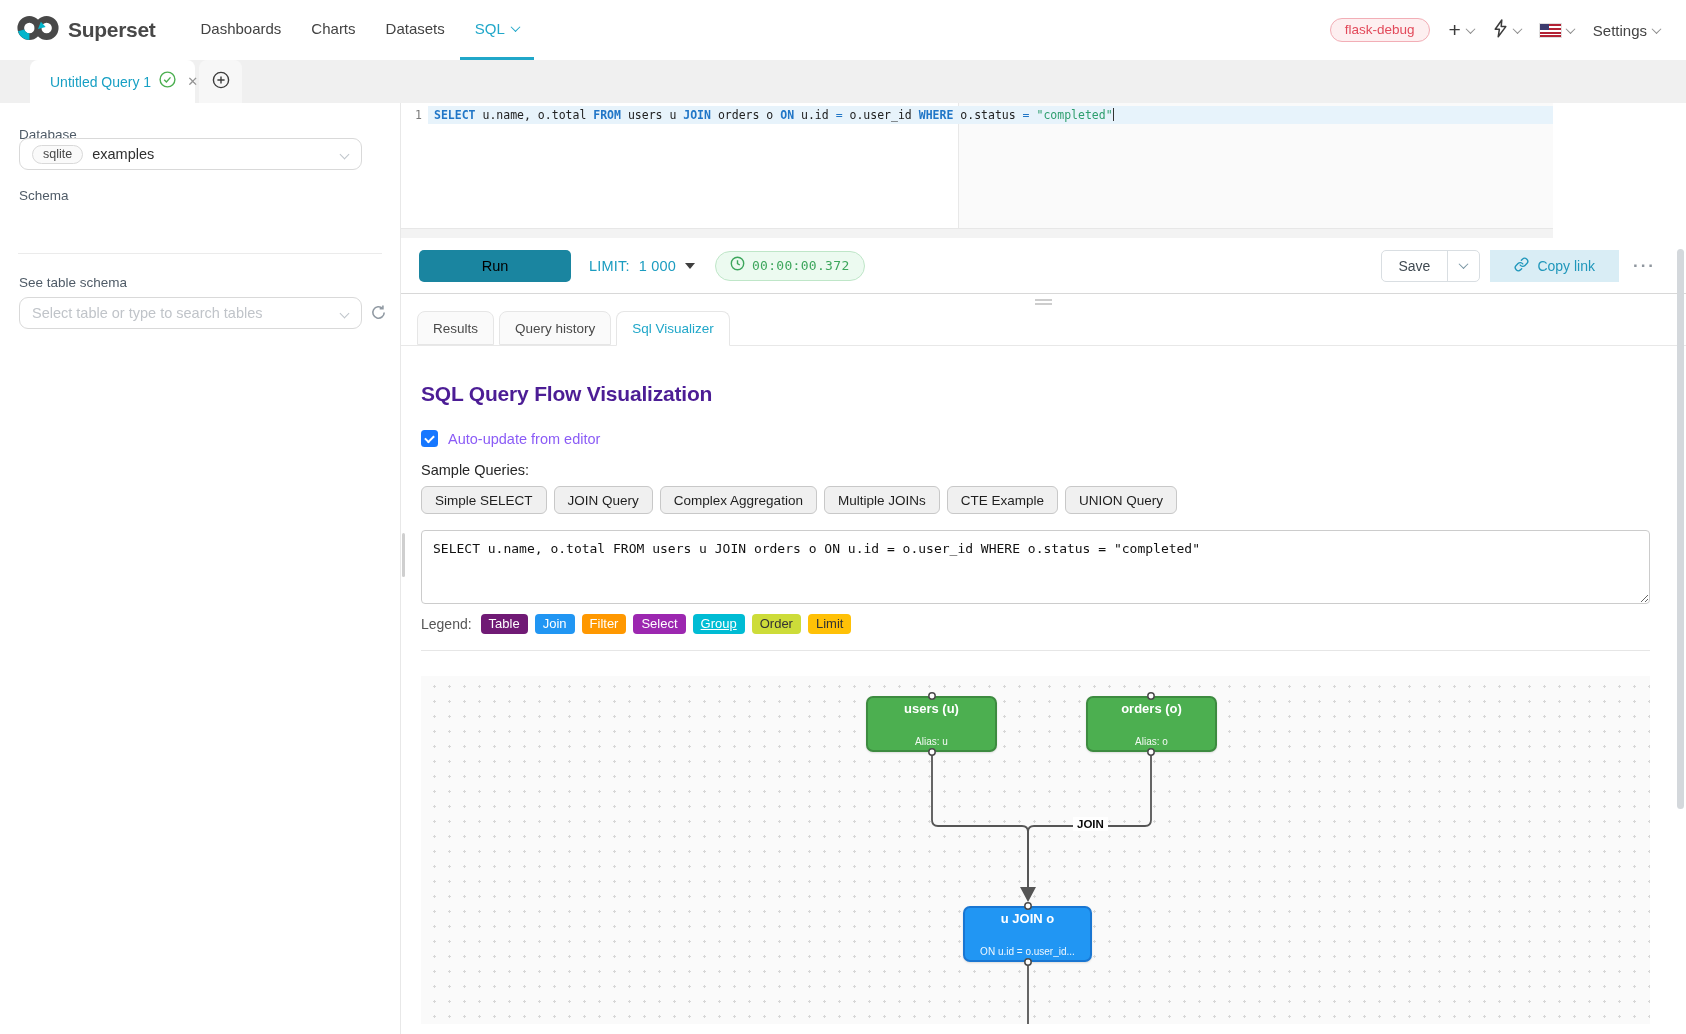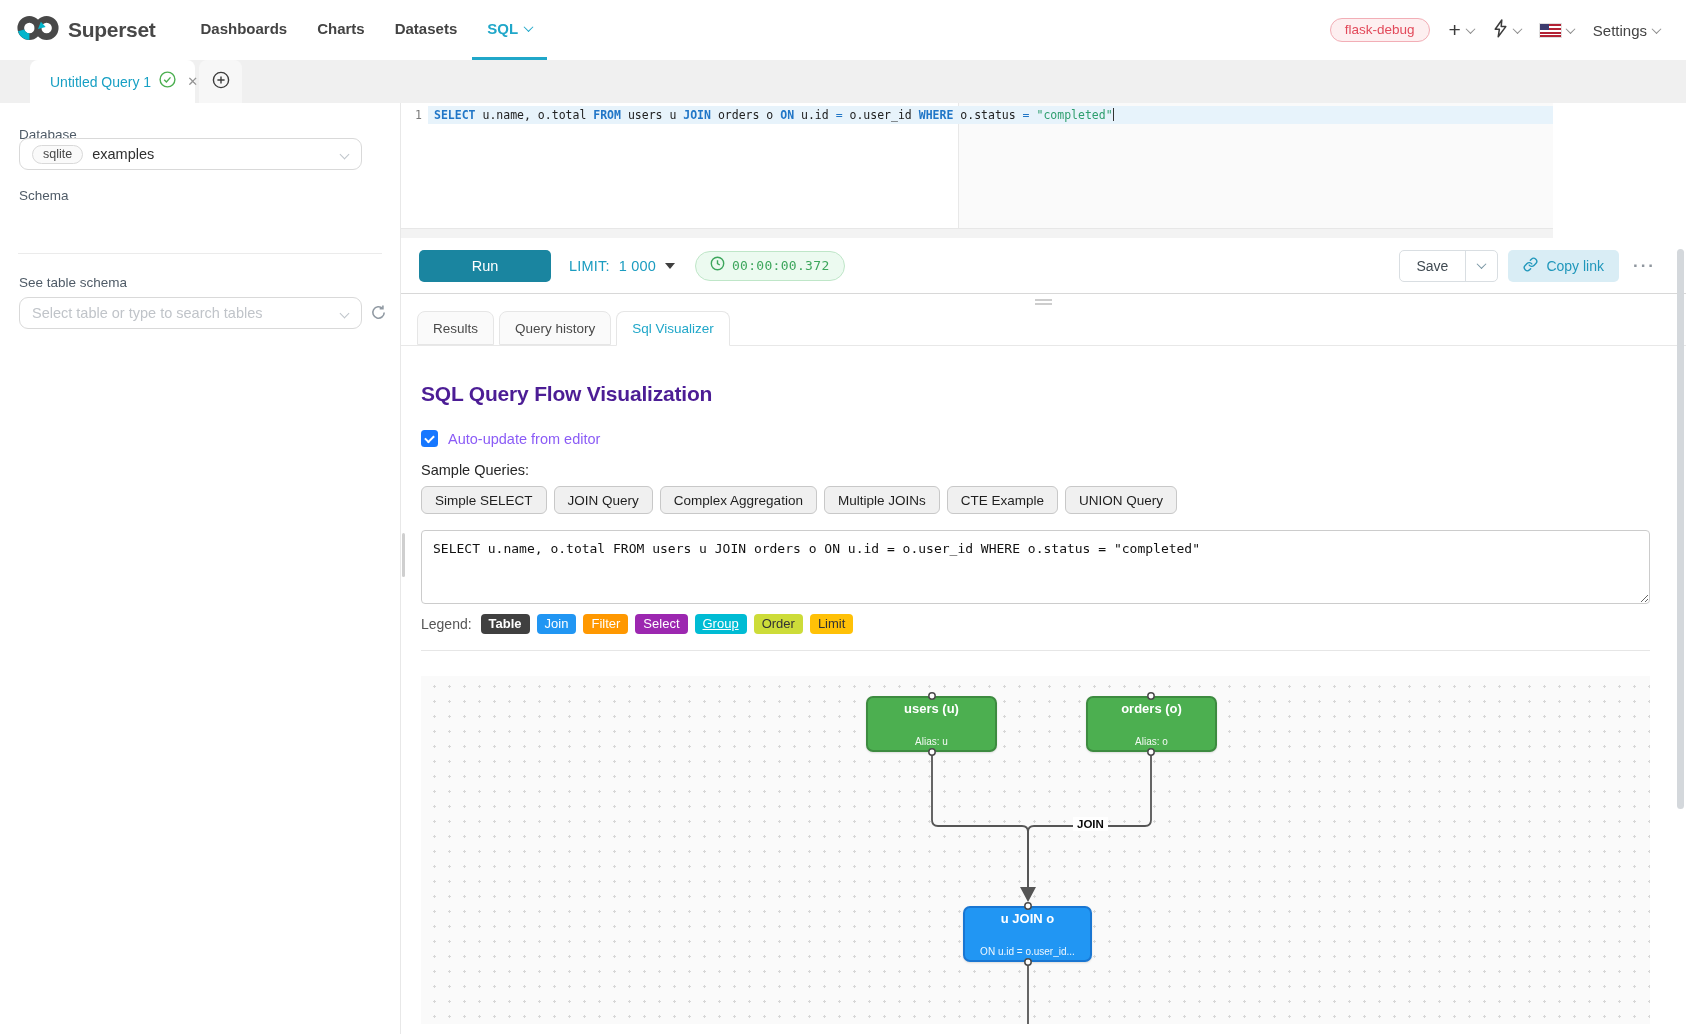--- a/index.html
+++ b/index.html
@@ -7,21 +7,21 @@
   body { font-family:"Liberation Sans", sans-serif; color:#333; }
   .screen { position:relative; width:1686px; height:1034px; background:#fff; overflow:hidden; }
 
   
   .topnav { position:absolute; left:0; top:0; width:1686px; height:60px; background:#fff;
             display:flex; align-items:center; padding:0 26px 0 16px; z-index:30; }
   .brand { display:flex; align-items:center; gap:8px; cursor:pointer; }
   .brand-name { font-size:21px; font-weight:700; color:#484848; letter-spacing:-0.3px; }
   .mainnav { display:flex; height:60px; margin-left:30px; }
   .nav-item { display:flex; align-items:center; gap:7px; padding:0 15px; font-size:15px; color:#434343;
-              height:60px; border-bottom:3px solid transparent; cursor:pointer;font-weight:bold; }
+              height:60px; border-bottom:3px solid transparent; cursor:pointer; }
   .nav-item.active { color:#20a7c9; border-bottom-color:#20a7c9; }
   .chev { display:inline-block; width:7px; height:7px; border-right:1.6px solid #8d8d8d;
           border-bottom:1.6px solid #8d8d8d; transform:rotate(45deg) translate(-1px,-1px); }
   .nav-item.active .chev { border-color:#20a7c9; }
   .nav-right { margin-left:auto; display:flex; align-items:center; gap:19px; }
   .env-pill { font-size:13.5px; color:#e2495a; background:#fdeff0; border:1px solid #f2aeb6;
               border-radius:999px; padding:3px 14px 4px; }
   .icon-group { display:flex; align-items:center; gap:6px; cursor:pointer; }
   .plus-glyph { font-size:21px; font-weight:400; color:#3c3c3c; line-height:1; margin-top:-2px; }
   .flag { position:relative; width:21px; height:13px;
@@ -77,38 +77,38 @@
   .tok-kw { color:#2076c7; font-weight:bold; }
   .tok-op { color:#2076c7; }
   .tok-str { color:#2e9e6e; }
   .caret-bar { display:inline-block; width:1.5px; height:13px; background:#333; transform:translateY(2px); }
   .editor-strip { position:absolute; left:0; top:125px; width:1152px; height:10px; background:#f3f3f3;
                   border-top:1px solid #e7e7e7; }
 
   
   .toolbar { position:absolute; left:0; top:135px; width:1285px; height:56px; display:flex; align-items:center;
              padding:0 30px 0 18px; border-bottom:1px solid #d8d8d8; background:#fff; }
-  .run-btn { width:132px; height:32px; background:#1a85a0; border:none; border-radius:5px; color:#ffffff;
+  .run-btn { width:152px; height:32px; background:#1a85a0; border:none; border-radius:5px; color:#000000;
              font-size:14.5px; font-weight:500; font-family:"Liberation Sans",sans-serif; cursor:pointer; }
   .limit-group { display:flex; align-items:center; gap:9px; margin-left:18px; cursor:pointer; }
   .limit-text { font-size:14.5px; font-weight:500; color:#1b9cc0; letter-spacing:0.2px; }
   .tri-down { width:0; height:0; border-left:5.5px solid transparent; border-right:5.5px solid transparent;
               border-top:6.5px solid #3f3f3f; }
   .timer-badge { margin-left:20px; height:30px; border:1px solid #bfe6c8; background:#ecfaf0; border-radius:15px;
                  display:flex; align-items:center; gap:7px; padding:0 14px; }
   .timer-text { font-family:"DejaVu Sans Mono",monospace; font-size:13px; color:#3da65c; letter-spacing:0.3px; }
   .tb-spacer { flex:1; }
   .save-group { display:flex; height:32px; border:1px solid #d9dee2; border-radius:5px; overflow:hidden; background:#fff; }
   .save-main { display:flex; align-items:center; padding:0 17px; font-size:14px; color:#404a52; cursor:pointer; }
   .save-caret { width:32px; display:flex; align-items:center; justify-content:center;
                 border-left:1px solid #d9dee2; cursor:pointer; }
   .save-caret .chev { border-color:#7895a3; }
-  .copylink-btn { margin-left:10px; height:32px; border:none; border-radius:5px; background:#d9edf5; color:#2097bb;
+  .copylink-btn { margin-left:10px; height:32px; border:none; border-radius:0; background:#d9edf5; color:#2097bb;
                   font-size:14px; font-family:"Liberation Sans",sans-serif; display:flex; align-items:center;
-                  gap:8px; padding:0 15px; cursor:pointer; }
+                  gap:8px; padding:0 24px; cursor:pointer; }
   .more-dots { margin-left:14px; color:#8f969e; font-size:17px; font-weight:700; letter-spacing:2px; cursor:pointer; }
 
   
   .pane-splitter { position:absolute; left:0; top:191px; width:1285px; height:16px; cursor:row-resize; }
   .splitter-grip { width:17px; margin:5px auto 0; }
   .splitter-grip i { display:block; height:0; border-top:2px solid #cdcdcd; margin-bottom:2px; }
 
   
   .rtabs { position:absolute; left:0; top:207px; width:1285px; height:36px; border-bottom:1px solid #e8e8e8;
            display:flex; align-items:flex-end; padding-left:16px; gap:5px; background:#fff; }
@@ -128,21 +128,21 @@
   .sample-label { position:absolute; left:20px; top:116px; font-size:14.5px; color:#262626; }
   .sample-btns { position:absolute; left:20px; top:140px; display:flex; gap:7px; }
   .sample-btn { height:28px; padding:0 13px; background:#f0f0f0; border:1px solid #c8c8c8; border-radius:6px;
                 font-size:13.5px; color:#1f1f1f; font-family:"Liberation Sans",sans-serif; cursor:pointer; }
   .query-textarea { position:absolute; left:20px; top:184px; width:1229px; height:74px; border:1px solid #ccc;
                     border-radius:4px; padding:9px 11px; font-family:"DejaVu Sans Mono",monospace; font-size:13px;
                     color:#111; line-height:1.45; }
   .legend-row { position:absolute; left:20px; top:268px; display:flex; align-items:center; gap:7px; }
   .legend-label { font-size:14px; color:#555; margin-right:2px; }
   .pill { font-size:13px; color:#fff; border-radius:4px; padding:2px 8px 3px; }
-  .pill-table { background:#404040;font-weight:bold; } .pill-join { background:#2196f3; } .pill-filter { background:#ff9800; }
+  .pill-table { background:#701a75; } .pill-join { background:#2196f3; } .pill-filter { background:#ff9800; }
   .pill-select { background:#9c27b0; } .pill-group { background:#00bcd4;text-decoration:underline; }
   .pill-order { background:#cddc39; color:#333; } .pill-limit { background:#ffc107; color:#333; }
   .content-divider { position:absolute; left:20px; top:304px; width:1229px; height:1px; background:#e6e6e6; }
 
   
   .flow-canvas { position:absolute; left:20px; top:330px; width:1229px; height:348px; background:#fafafa;
                  background-image:radial-gradient(circle,#d7d7d7 1px,transparent 1.3px);
                  background-size:15px 15px; background-position:6px 3px; overflow:hidden; cursor:grab; }
   .flow-node { position:absolute; width:131px; height:56px; border-radius:7px; display:flex; flex-direction:column;
                align-items:center; justify-content:center; gap:20px; cursor:move;

